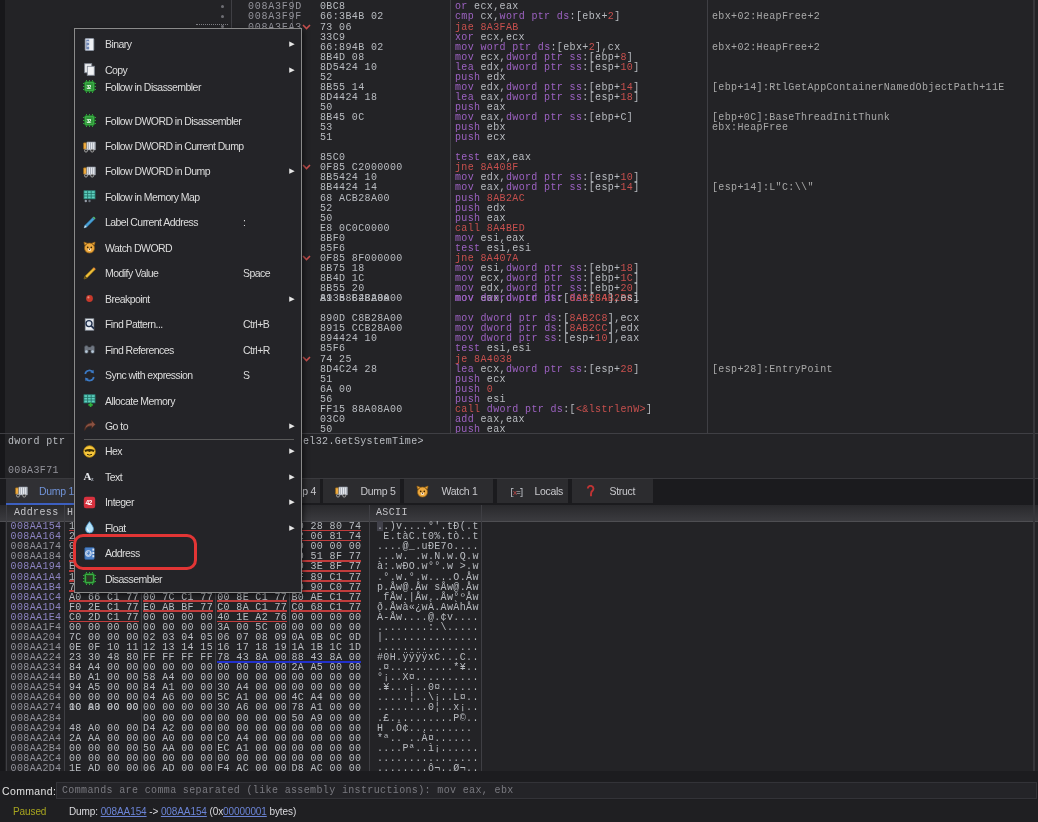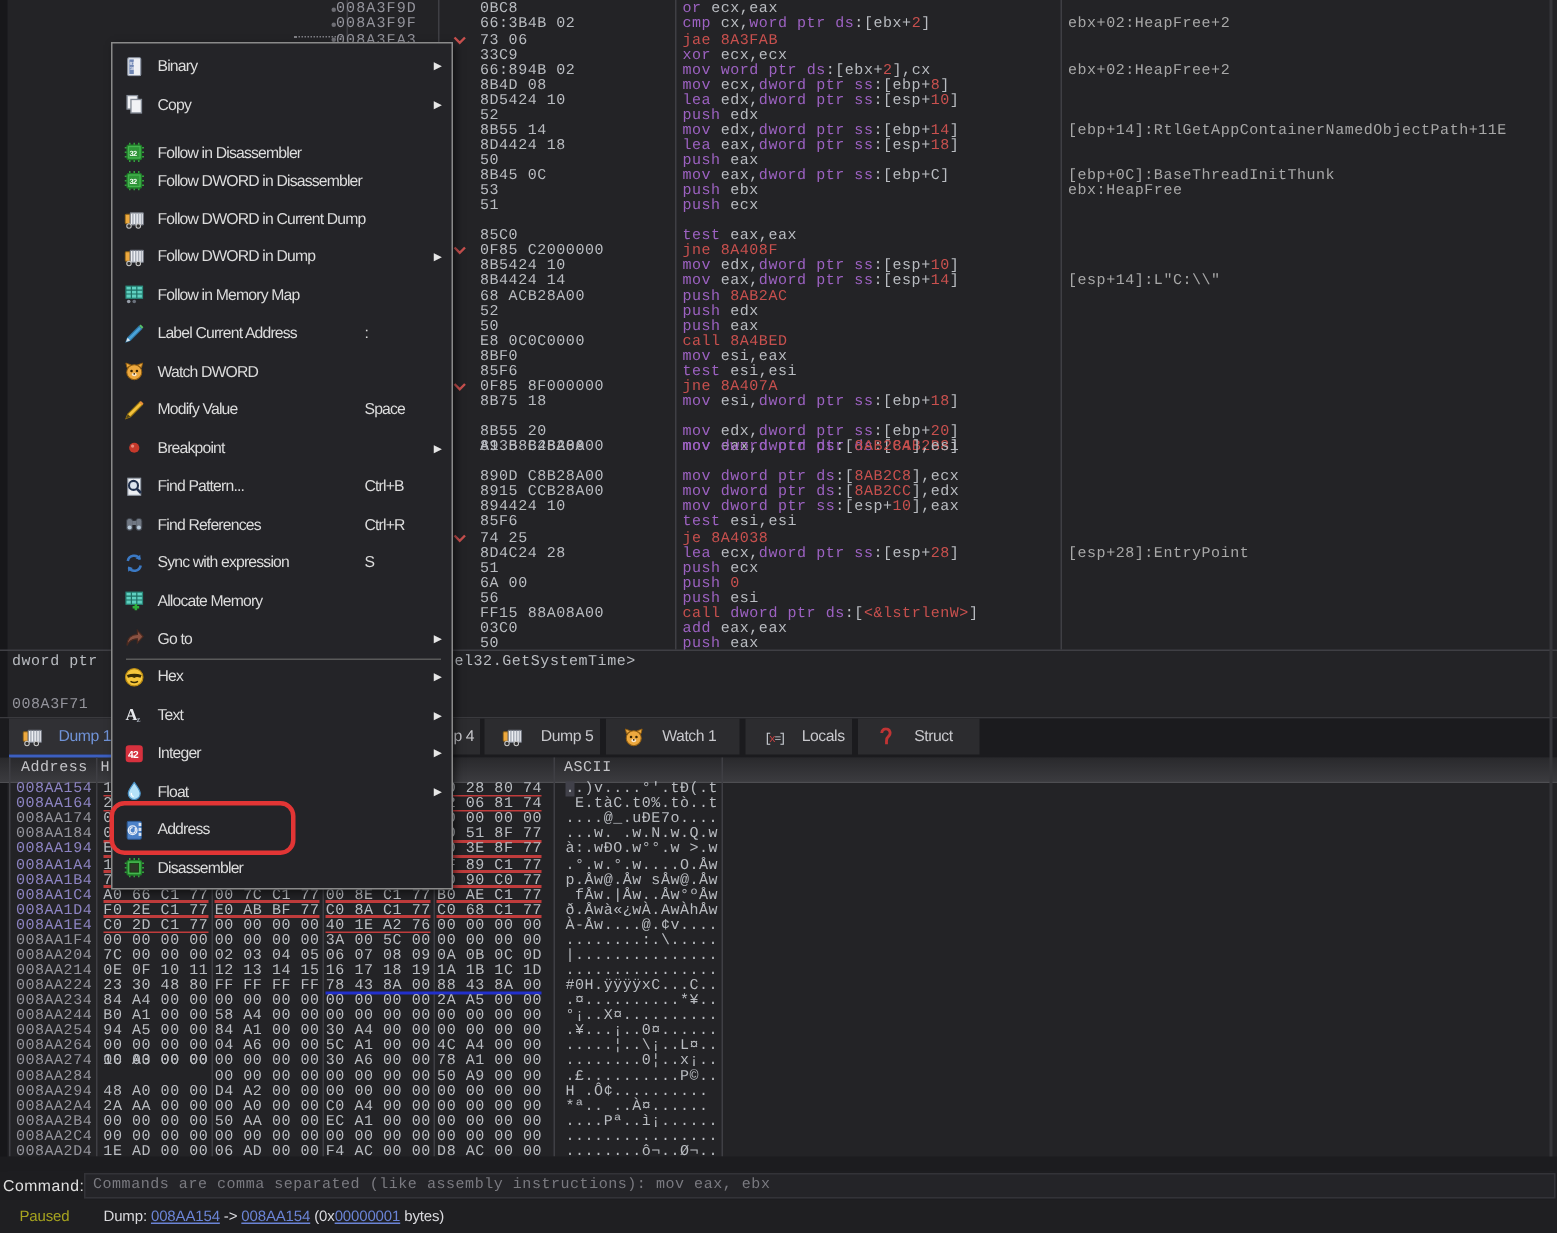--- a/index.html
+++ b/index.html
@@ -2,21 +2,21 @@
 <html><head><meta charset="utf-8">
 <style>
 * { margin:0; padding:0; box-sizing:border-box; }
 html,body { width:1038px; height:822px; background:#232326; overflow:hidden; position:relative; }
 #root { position:absolute; inset:0; font-family:"Liberation Mono",monospace;font-size:10px;letter-spacing:0.36px; color:#b9bcc1; }
 .vl { position:absolute; width:1px; background:#3f3f44; }
 .r { position:absolute; left:0; top:0; width:940px; height:10px; white-space:pre; }
 .by { position:absolute; left:320px; color:#b9bcc1; }
 .inst { position:absolute; left:455px; color:#b9bcc1; }
 .cm { position:absolute; left:712px; color:#a8a8a8; }
-.ad { position:absolute; left:224px; color:#94949c; letter-spacing:0.74px;text-align:right; }
+.ad { position:absolute; left:248px; color:#94949c; letter-spacing:0.74px;text-align:right; }
 b { font-weight:normal; }
 .pu { color:#9d62c2; }
 .rd { color:#c8504e; }
 .jm { position:absolute; left:302px; }
 .dot { position:absolute; left:221px; width:3.4px; height:3.4px; border-radius:50%; background:#6e6e74; }
 .dash { position:absolute; left:196px; width:32px; height:1px; background:none; border-top:1px dotted #7e7e84; }
 .da { position:absolute; left:10.6px; }
 .da.p { color:#8d84c2; }
 .da.g { color:#94949c; }
 .hb { position:absolute; color:#b9bcc1; }
@@ -86,20 +86,21 @@
 <div class="r" style="top:202.60px"><span class="by">52</span><span class="inst"><b class="pu">push</b> edx</span></div>
 <div class="r" style="top:212.66px"><span class="by">50</span><span class="inst"><b class="pu">push</b> eax</span></div>
 <div class="r" style="top:222.72px"><span class="by">E8 0C0C0000</span><span class="inst"><b class="rd">call</b> <b class="rd">8A4BED</b></span></div>
 <div class="r" style="top:232.78px"><span class="by">8BF0</span><span class="inst"><b class="pu">mov</b> esi,eax</span></div>
 <div class="r" style="top:242.84px"><span class="by">85F6</span><span class="inst"><b class="pu">test</b> esi,esi</span></div>
 <div class="r" style="top:252.90px"><span class="by">0F85 8F000000</span><span class="inst"><b class="rd">jne</b> <b class="rd">8A407A</b></span></div>
 <svg class="jm" style="top:254.90px" width="9" height="6" viewBox="0 0 9 6">
       <path d="M1 1 L4.5 4.5 L8 1" stroke="#c8504e" stroke-width="1.6" fill="none"></path>
     </svg>
 <div class="r" style="top:262.96px"><span class="by">8B75 18</span><span class="inst"><b class="pu">mov</b> esi,<b class="pu">dword</b> <b class="pu">ptr</b> <b class="pu">ss</b>:[ebp+<b class="rd">18</b>]</span></div>
+<div class="r" style="top:273.02px"><span class="by">8B4D 1C</span><span class="inst"><b class="pu">mov</b> ecx,<b class="pu">dword</b> <b class="pu">ptr</b> <b class="pu">ss</b>:[ebp+<b class="rd">1C</b>]</span></div>
 <div class="r" style="top:283.08px"><span class="by">8B55 20</span><span class="inst"><b class="pu">mov</b> edx,<b class="pu">dword</b> <b class="pu">ptr</b> <b class="pu">ss</b>:[ebp+<b class="rd">20</b>]</span></div>
 <div class="r" style="top:293.14px"><span class="by">A1 B8B28A00</span><span class="inst"><b class="pu">mov</b> eax,<b class="pu">dword</b> <b class="pu">ptr</b> <b class="pu">ds</b>:[<b class="rd">8AB2B8</b>]</span></div>
 <div class="r" style="top:293px"><span class="by">8935 C4B28A00</span><span class="inst"><b class="pu">mov</b> <b class="pu">dword</b> <b class="pu">ptr</b> <b class="pu">ds</b>:[<b class="rd">8AB2C4</b>],esi</span></div>
 <div class="r" style="top:313.26px"><span class="by">890D C8B28A00</span><span class="inst"><b class="pu">mov</b> <b class="pu">dword</b> <b class="pu">ptr</b> <b class="pu">ds</b>:[<b class="rd">8AB2C8</b>],ecx</span></div>
 <div class="r" style="top:323.32px"><span class="by">8915 CCB28A00</span><span class="inst"><b class="pu">mov</b> <b class="pu">dword</b> <b class="pu">ptr</b> <b class="pu">ds</b>:[<b class="rd">8AB2CC</b>],edx</span></div>
 <div class="r" style="top:333.38px"><span class="by">894424 10</span><span class="inst"><b class="pu">mov</b> <b class="pu">dword</b> <b class="pu">ptr</b> <b class="pu">ss</b>:[esp+<b class="rd">10</b>],eax</span></div>
 <div class="r" style="top:343.44px"><span class="by">85F6</span><span class="inst"><b class="pu">test</b> esi,esi</span></div>
 <div class="r" style="top:353.50px"><span class="by">74 25</span><span class="inst"><b class="rd">je</b> <b class="rd">8A4038</b></span></div>
 <svg class="jm" style="top:355.50px" width="9" height="6" viewBox="0 0 9 6">
       <path d="M1 1 L4.5 4.5 L8 1" stroke="#c8504e" stroke-width="1.6" fill="none"></path>
@@ -432,21 +433,21 @@
 <div class="mi" style="top:27.95px">
         <span class="mic">
           <svg width="13" height="13" viewBox="0 0 13 13">
             <rect x="1.7" y="0.7" width="7" height="9" fill="#f1f2f5" stroke="#848b96" stroke-width="0.9"></rect>
             <rect x="4.3" y="3.3" width="7" height="9" fill="#f1f2f5" stroke="#848b96" stroke-width="0.9"></rect>
           </svg>
         </span>
         <span class="ml">Copy</span>
         <span class="ma">▶</span>
       </div>
-<div class="mi" style="top:60px">
+<div class="mi" style="top:45px">
         <span class="mic">
           <svg width="13" height="13" viewBox="0 0 13 13">
             <path d="M3.5 0v2M6.5 0v2M9.5 0v2M3.5 11v2M6.5 11v2M9.5 11v2M0 3.5h2M0 6.5h2M0 9.5h2M11 3.5h2M11 6.5h2M11 9.5h2" stroke="#35a03e" stroke-width="1"></path>
             <rect x="1.7" y="1.7" width="9.6" height="9.6" rx="1" fill="#44b54f" stroke="#1e7c27" stroke-width="0.9"></rect>
             <rect x="3.1" y="3.1" width="6.8" height="6.8" fill="#2e9437"></rect>
             <text x="3.4" y="8.8" font-size="5" font-weight="bold" fill="#f2fff2" font-family="Liberation Sans">32</text>
           </svg>
         </span>
         <span class="ml">Follow in Disassembler</span>
       </div>

